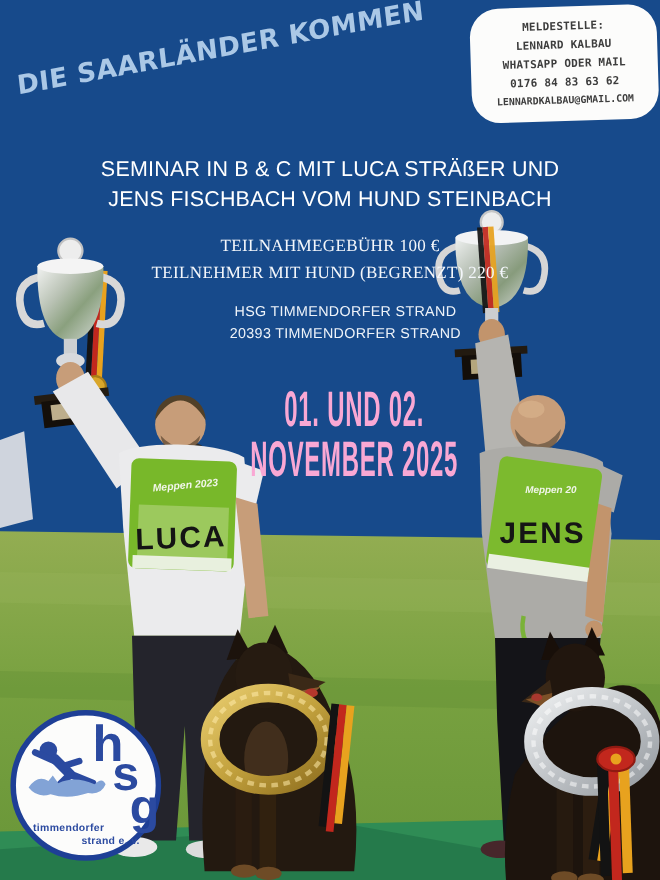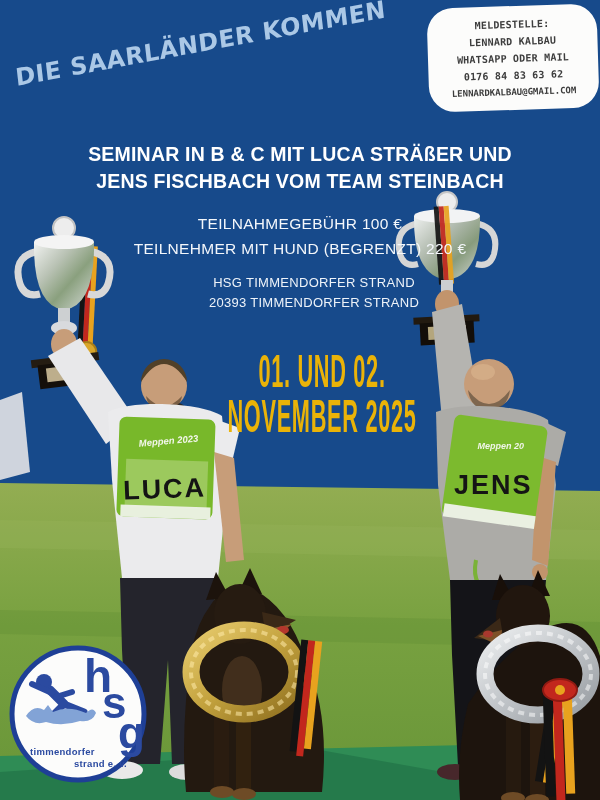--- a/index.html
+++ b/index.html
@@ -21,26 +21,26 @@
     left:428px;top:6px;width:170px;height:104px;
     background:#fcfcfb;border-radius:26px;
     transform:rotate(-1.8deg);
     display:flex;flex-direction:column;justify-content:center;
     text-align:center;
     font-family:"DejaVu Sans Mono",monospace;font-weight:bold;
     font-size:10px;line-height:17px;color:#3d3d3d;letter-spacing:0.2px;
   }
   .contact-box .email{font-size:9px;letter-spacing:0;}
   .title-block{left:0;right:0;top:141px;text-align:center;color:#fff;
-    font-weight:bold;font-size:19.5px;line-height:27px;letter-spacing:0.2px;}
+    font-weight:normal;font-size:19.5px;line-height:27px;letter-spacing:0.2px;}
   .fees-block{left:0;right:0;top:211px;text-align:center;color:#f4f7fb;
-    font-size:15.5px;line-height:25px;letter-spacing:0.3px;}
+    font-size:15.5px;line-height:25px;letter-spacing:0.3px;font-family:Liberation Serif, serif;}
   .venue-block{left:0;right:0;top:273px;text-align:center;color:#eef3f9;
     font-size:13px;line-height:20px;letter-spacing:0.3px;padding-left:28px;}
-  .date-block{left:44px;right:0;top:350px;text-align:center;color:#eab308;}
+  .date-block{left:44px;right:0;top:350px;text-align:center;color:#f9a8d4;}
   .date-line{display:block;font-weight:bold;font-size:32px;line-height:45px;
     transform:scale(0.68,1.42);transform-origin:center;letter-spacing:1px;
     white-space:nowrap;}
   svg text{font-family:"Liberation Sans",sans-serif;}
 </style>
 </head>
 <body>
 
 <div class="poster">
 
@@ -260,21 +260,21 @@
   <div class="overlay contact-box">
     <div>MELDESTELLE:</div>
     <div>LENNARD KALBAU</div>
     <div>WHATSAPP ODER MAIL</div>
     <div>0176 84 83 63 62</div>
     <div class="email">LENNARDKALBAU@GMAIL.COM</div>
   </div>
 
   <div class="overlay title-block">
     <div>SEMINAR IN B &amp; C MIT LUCA STRÄßER UND</div>
-    <div>JENS FISCHBACH VOM TEAM STEINBACH</div>
+    <div>JENS FISCHBACH VOM HUND STEINBACH</div>
   </div>
 
   <div class="overlay fees-block">
     <div>TEILNAHMEGEBÜHR 100 €</div>
     <div>TEILNEHMER MIT HUND (BEGRENZT) 220 €</div>
   </div>
 
   <div class="overlay venue-block">
     <div>HSG TIMMENDORFER STRAND</div>
     <div>20393 TIMMENDORFER STRAND</div>

